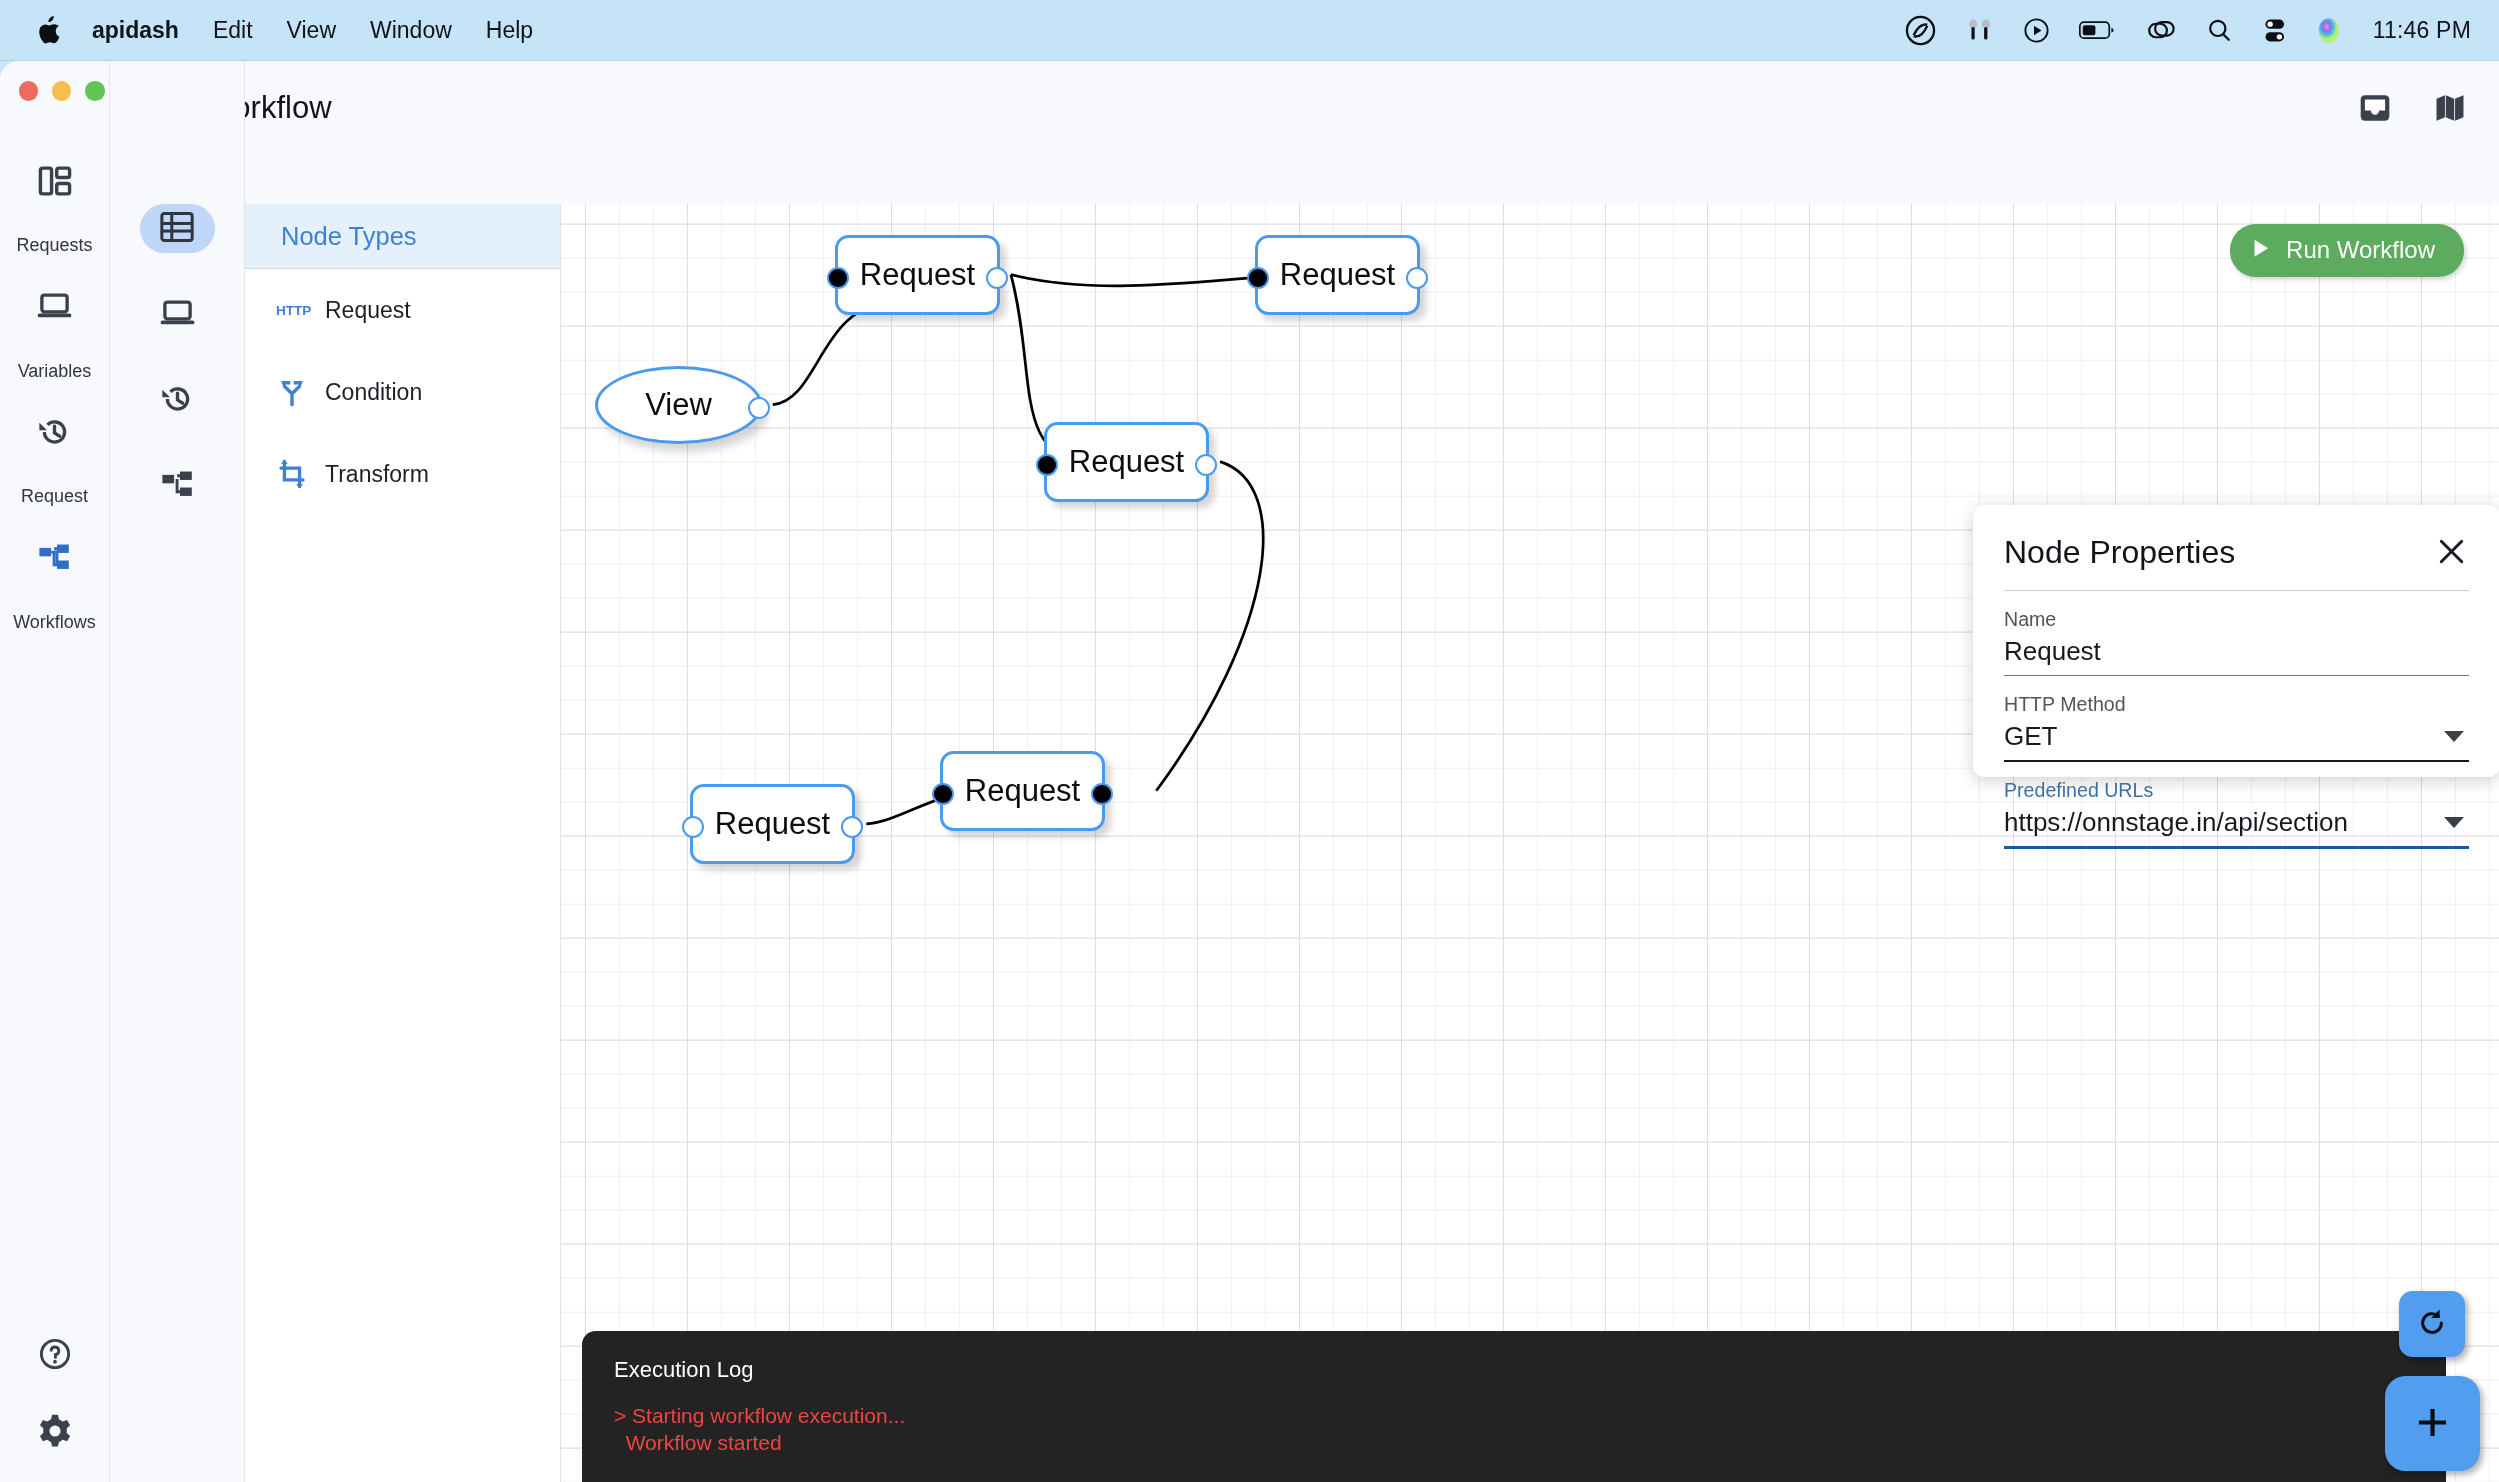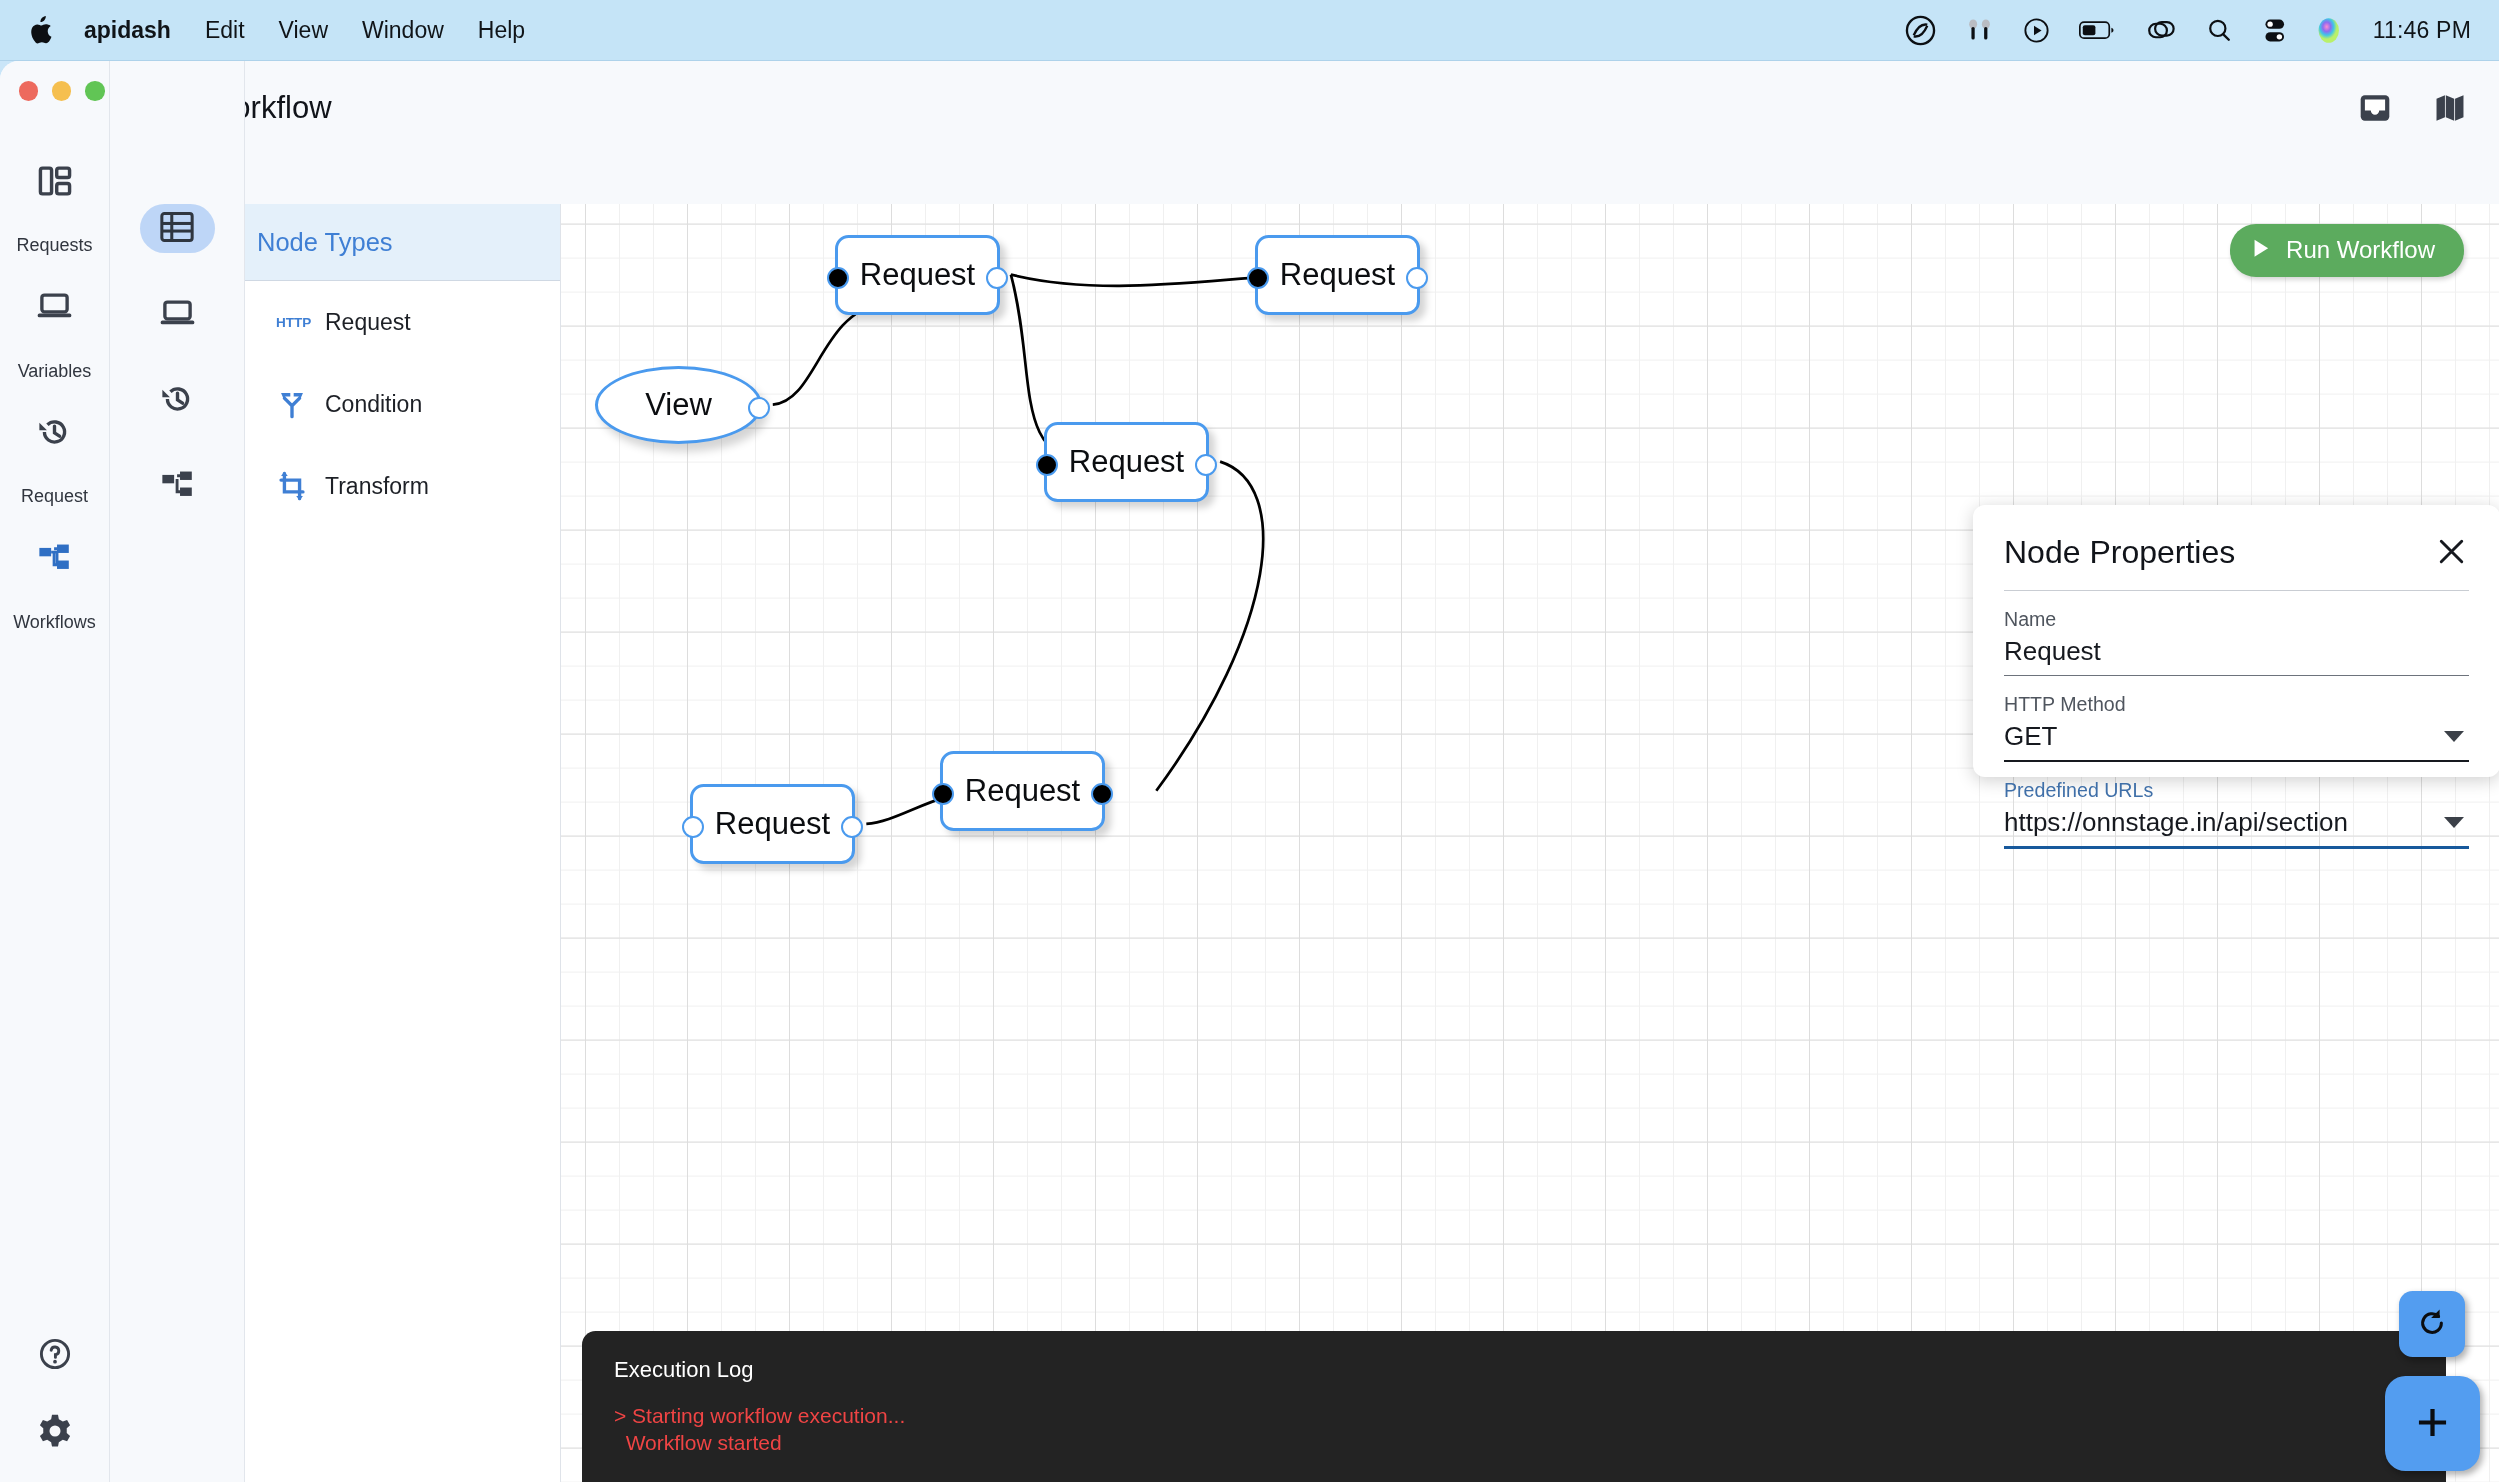--- a/index.html
+++ b/index.html
@@ -8,21 +8,21 @@
     font-family: "Liberation Sans", sans-serif;
     overflow: hidden;
     background: #c9e5f8;
   }
 
   
   #menubar {
     position: absolute; left: 0; top: 0; width: 2500px; height: 61px;
     background: #c5e4f7;
     display: flex; align-items: center;
-    padding: 0 29px 0 30px;
+    padding: 0 29px 0 38px;
     border-bottom: 0.9px solid #aed2ea;
   }
   #menubar .apple { margin-right: 31px; display: flex; align-items: center; }
   #menubar .mitem {
     font-size: 23px; color: #101418; margin-right: 34px; white-space: nowrap;
   }
   #menubar .mitem.bold { font-weight: bold; }
   #menubar .spacer { flex: 1 1 auto; }
   #menubar .sysicon { margin-left: 29px; display: flex; align-items: center; }
   #menubar .clock { font-size: 23px; color: #101418; margin-left: 31px; letter-spacing: 0.2px; }
@@ -70,22 +70,22 @@
     display: flex; align-items: center; justify-content: center; cursor: pointer;
   }
   .strip-item.active { background: #bed6f7; }
 
   
   #nodepanel {
     position: absolute; left: 245px; top: 143px; width: 316px; height: 1279px;
     background: #ffffff; border-right: 0.9px solid #dfe3e9;
   }
   #nodepanel .ptitle {
-    height: 77px; background: #e4f0fa; display: flex; align-items: center;
-    padding-left: 12px; font-size: 25.5px; color: #3f7fd4;
+    height: 65px; background: #e4f0fa; display: flex; align-items: center;
+    padding-left: 36px; font-size: 25.5px; color: #3f7fd4;
     border-bottom: 0.9px solid #cfd8e3;
   }
   .ntype {
     height: 82px; display: flex; align-items: center; padding-left: 31px; cursor: pointer;
   }
   .ntype .nico { width: 49px; display: flex; align-items: center; }
   .ntype .nlab { font-size: 23px; color: #1d2026; }
 
   
   #canvas {

